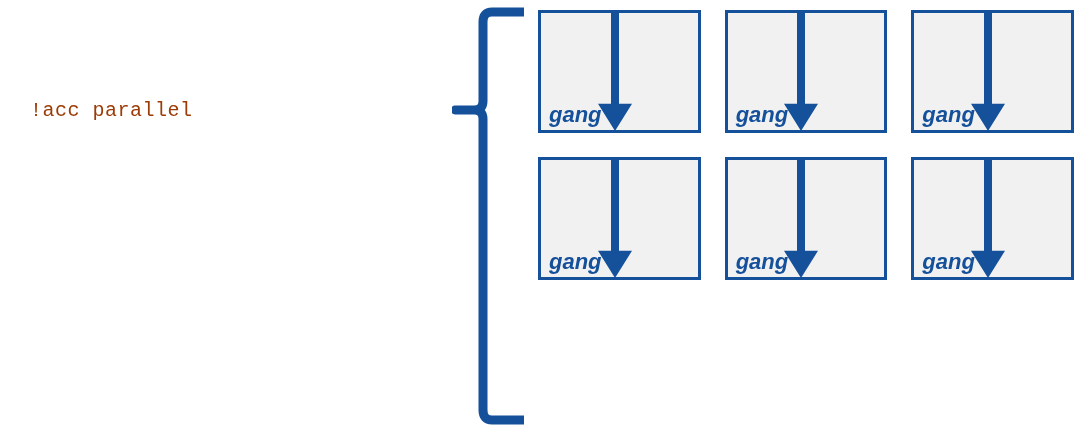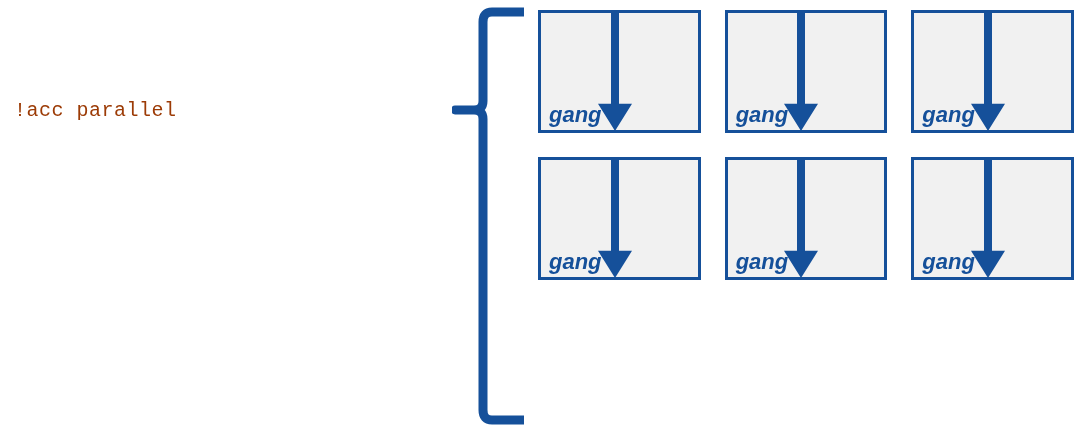--- a/index.html
+++ b/index.html
@@ -11,21 +11,21 @@
     width: 1087px;
     height: 432px;
     position: relative;
     overflow: hidden;
     font-family: "Liberation Sans", sans-serif;
   }
 
   
   #left-panel {
     position: absolute;
-    left: 0;
+    left: 16px;
     top: 0;
     width: 450px;
     height: 432px;
   }
 
   #code-line {
     position: absolute;
     left: 14px;
     top: 99px;
     font-family: "Liberation Mono", "DejaVu Sans Mono", monospace;

